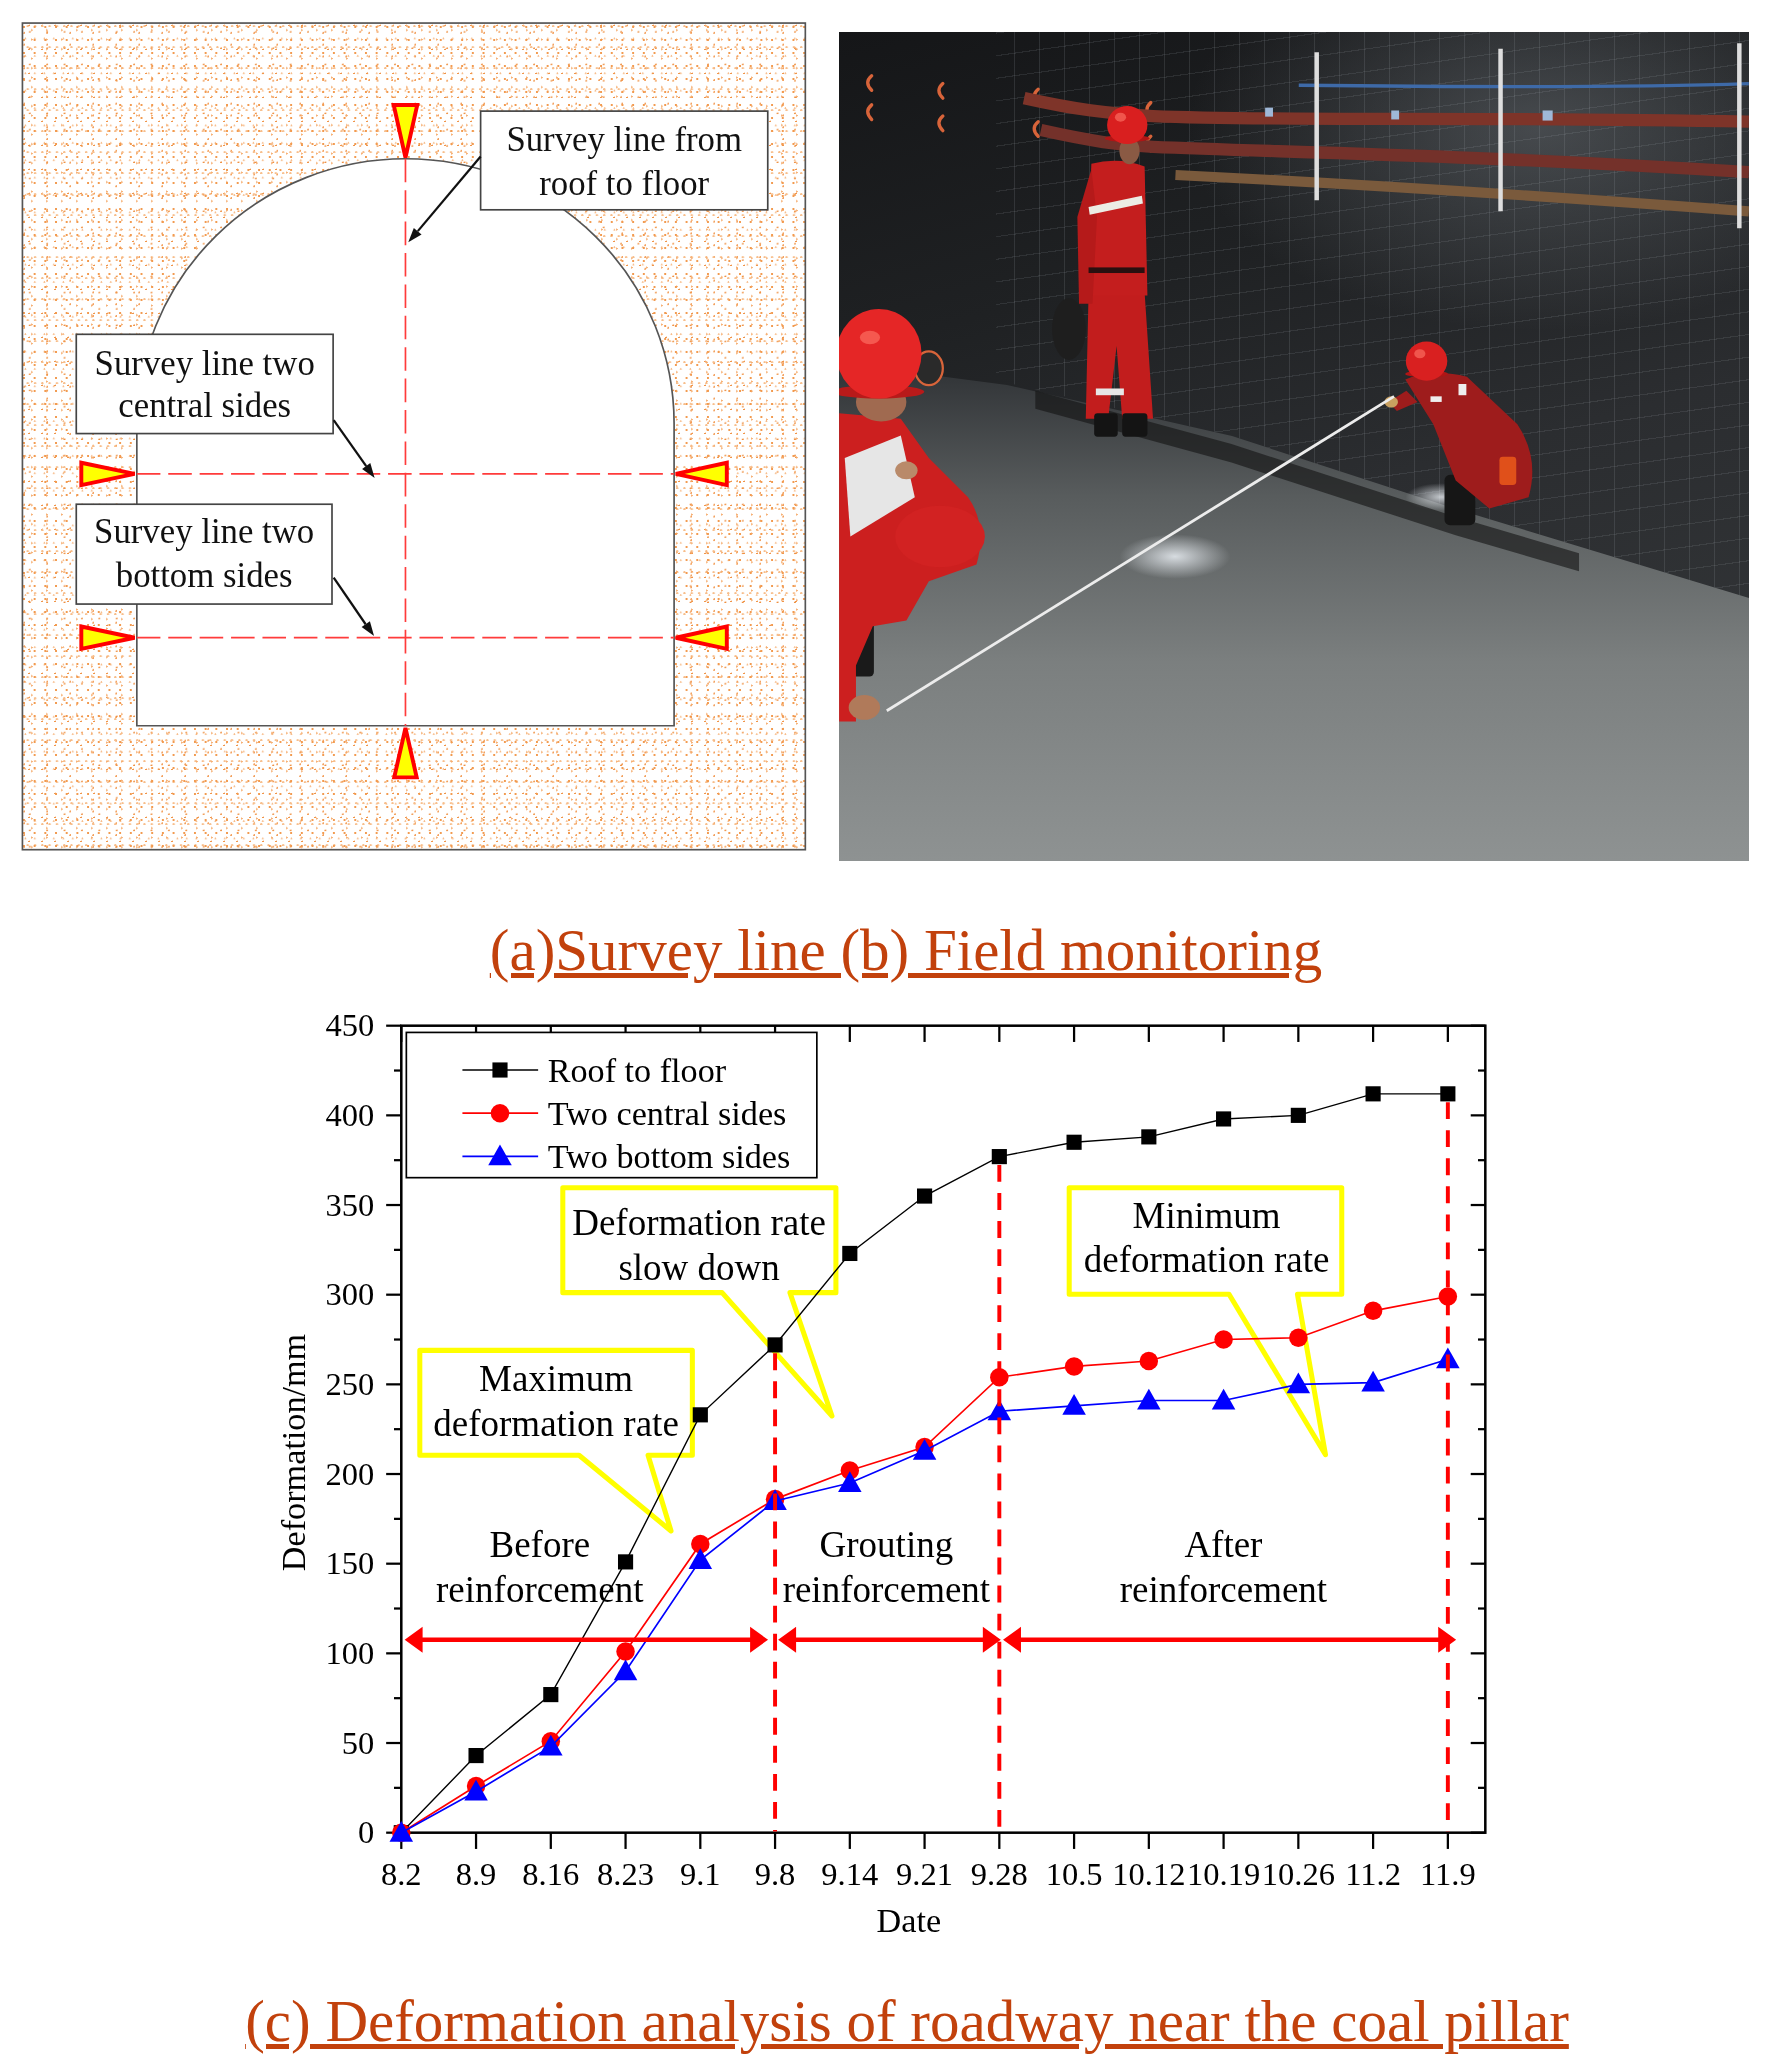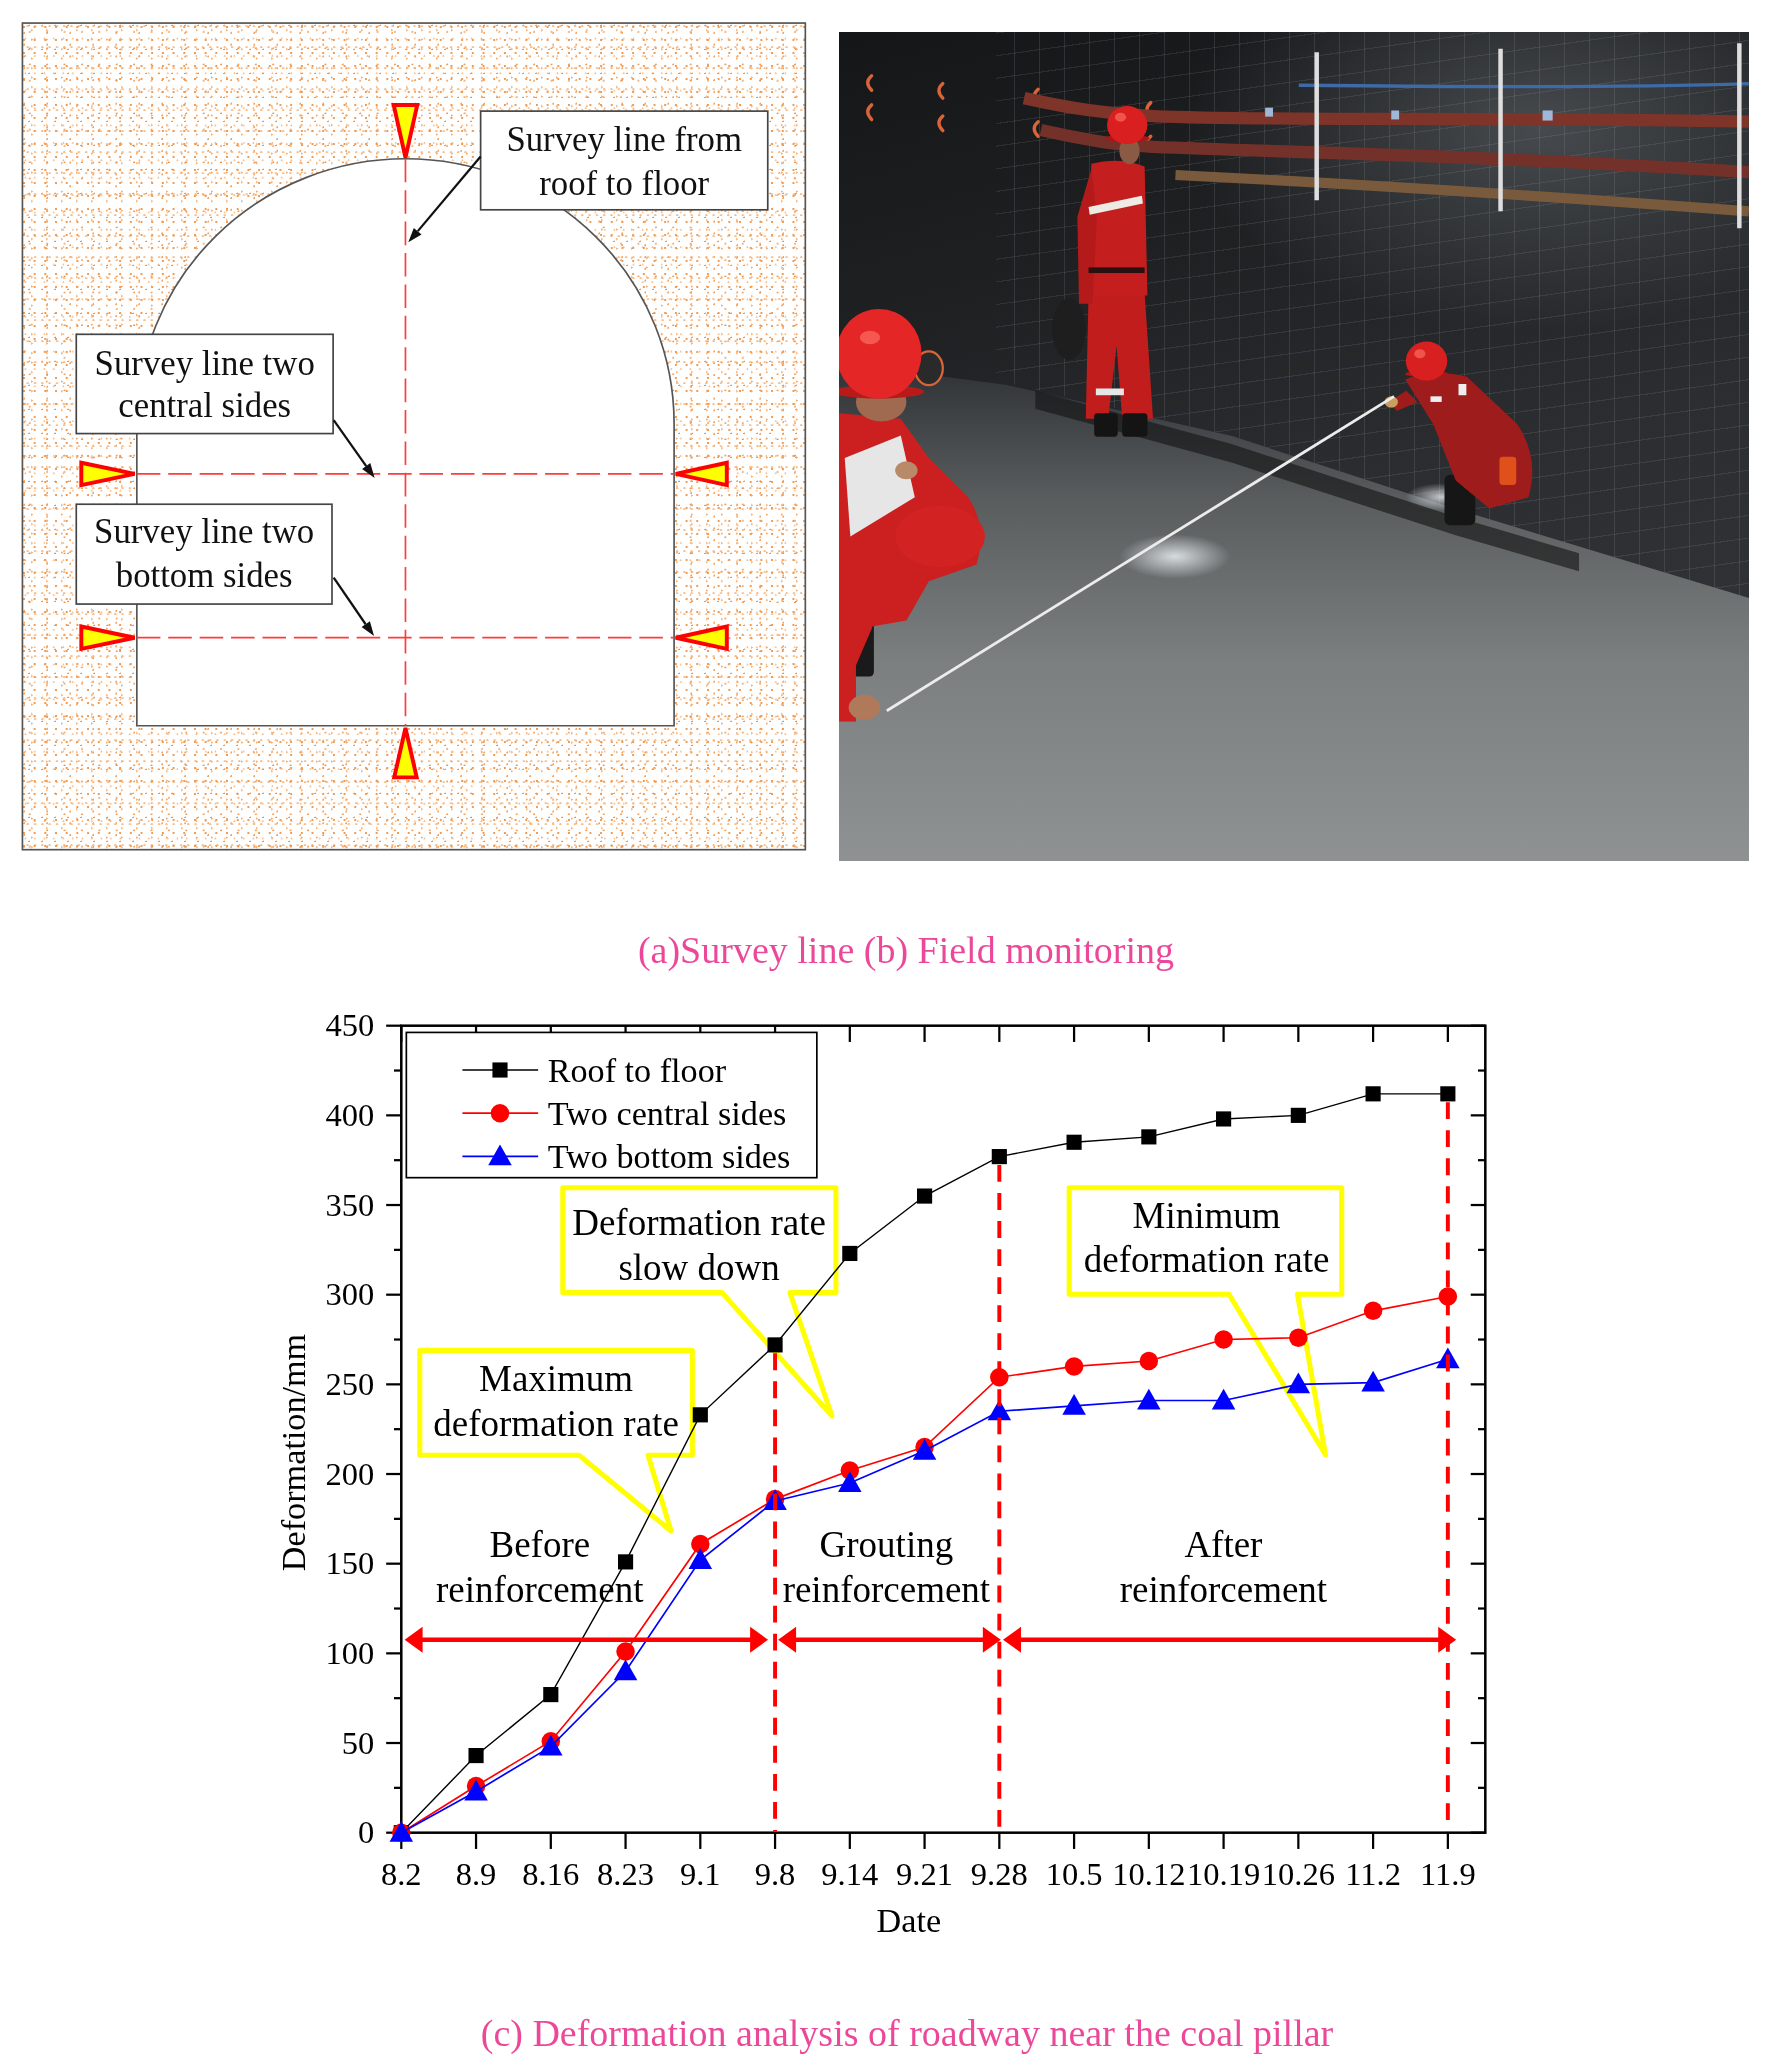--- a/index.html
+++ b/index.html
@@ -49,23 +49,23 @@
   .photo-floor {
     width: 910px; height: 829px;
     clip-path: polygon(0 331px, 168px 353px, 393px 404px, 617px 477px, 910px 566px, 910px 829px, 0 829px);
     background: linear-gradient(180deg, #2b2e2f 0%, #34373a 42%, #585c5d 56%, #7b7f7f 76%, #8e9292 100%);
   }
   .photo-spot { border-radius: 50%; }
   .spot1 { left: 280px; top: 502px; width: 112px; height: 45px; background: radial-gradient(ellipse at center, rgba(235,240,245,0.85) 0%, rgba(235,240,245,0) 70%); }
   .spot2 { left: 566px; top: 451px; width: 73px; height: 28px; background: radial-gradient(ellipse at center, rgba(235,240,245,0.8) 0%, rgba(235,240,245,0) 70%); }
 
   
-  .caption { font-size: 38px; line-height: 45px; white-space: nowrap; transform: translateX(-50%); color: #ec4899; }
+  .caption { font-size: 59px; line-height: 45px; white-space: nowrap; transform: translateX(-50%); color: #c2410c; text-decoration: underline; }
   .caption-ab { left: 906px; top: 928px; }
-  .caption-c { left: 907px; top: 1999px; margin-top: 12px; }
+  .caption-c { left: 907px; top: 1999px; }
 
   
   .chart { left: 224px; top: 987px; }
   .tick { stroke: #000000; stroke-width: 4; }
   .axis-frame { fill: none; stroke: #000000; stroke-width: 4.5; }
   .tick-label { font-size: 58px; }
   .axis-label { font-size: 61px; }
   .legend-box { fill: #ffffff; stroke: #000000; stroke-width: 3; }
   .legend-text { font-size: 61px; }
   .callout { fill: none; stroke: #ffff00; stroke-width: 9; stroke-linejoin: round; }

